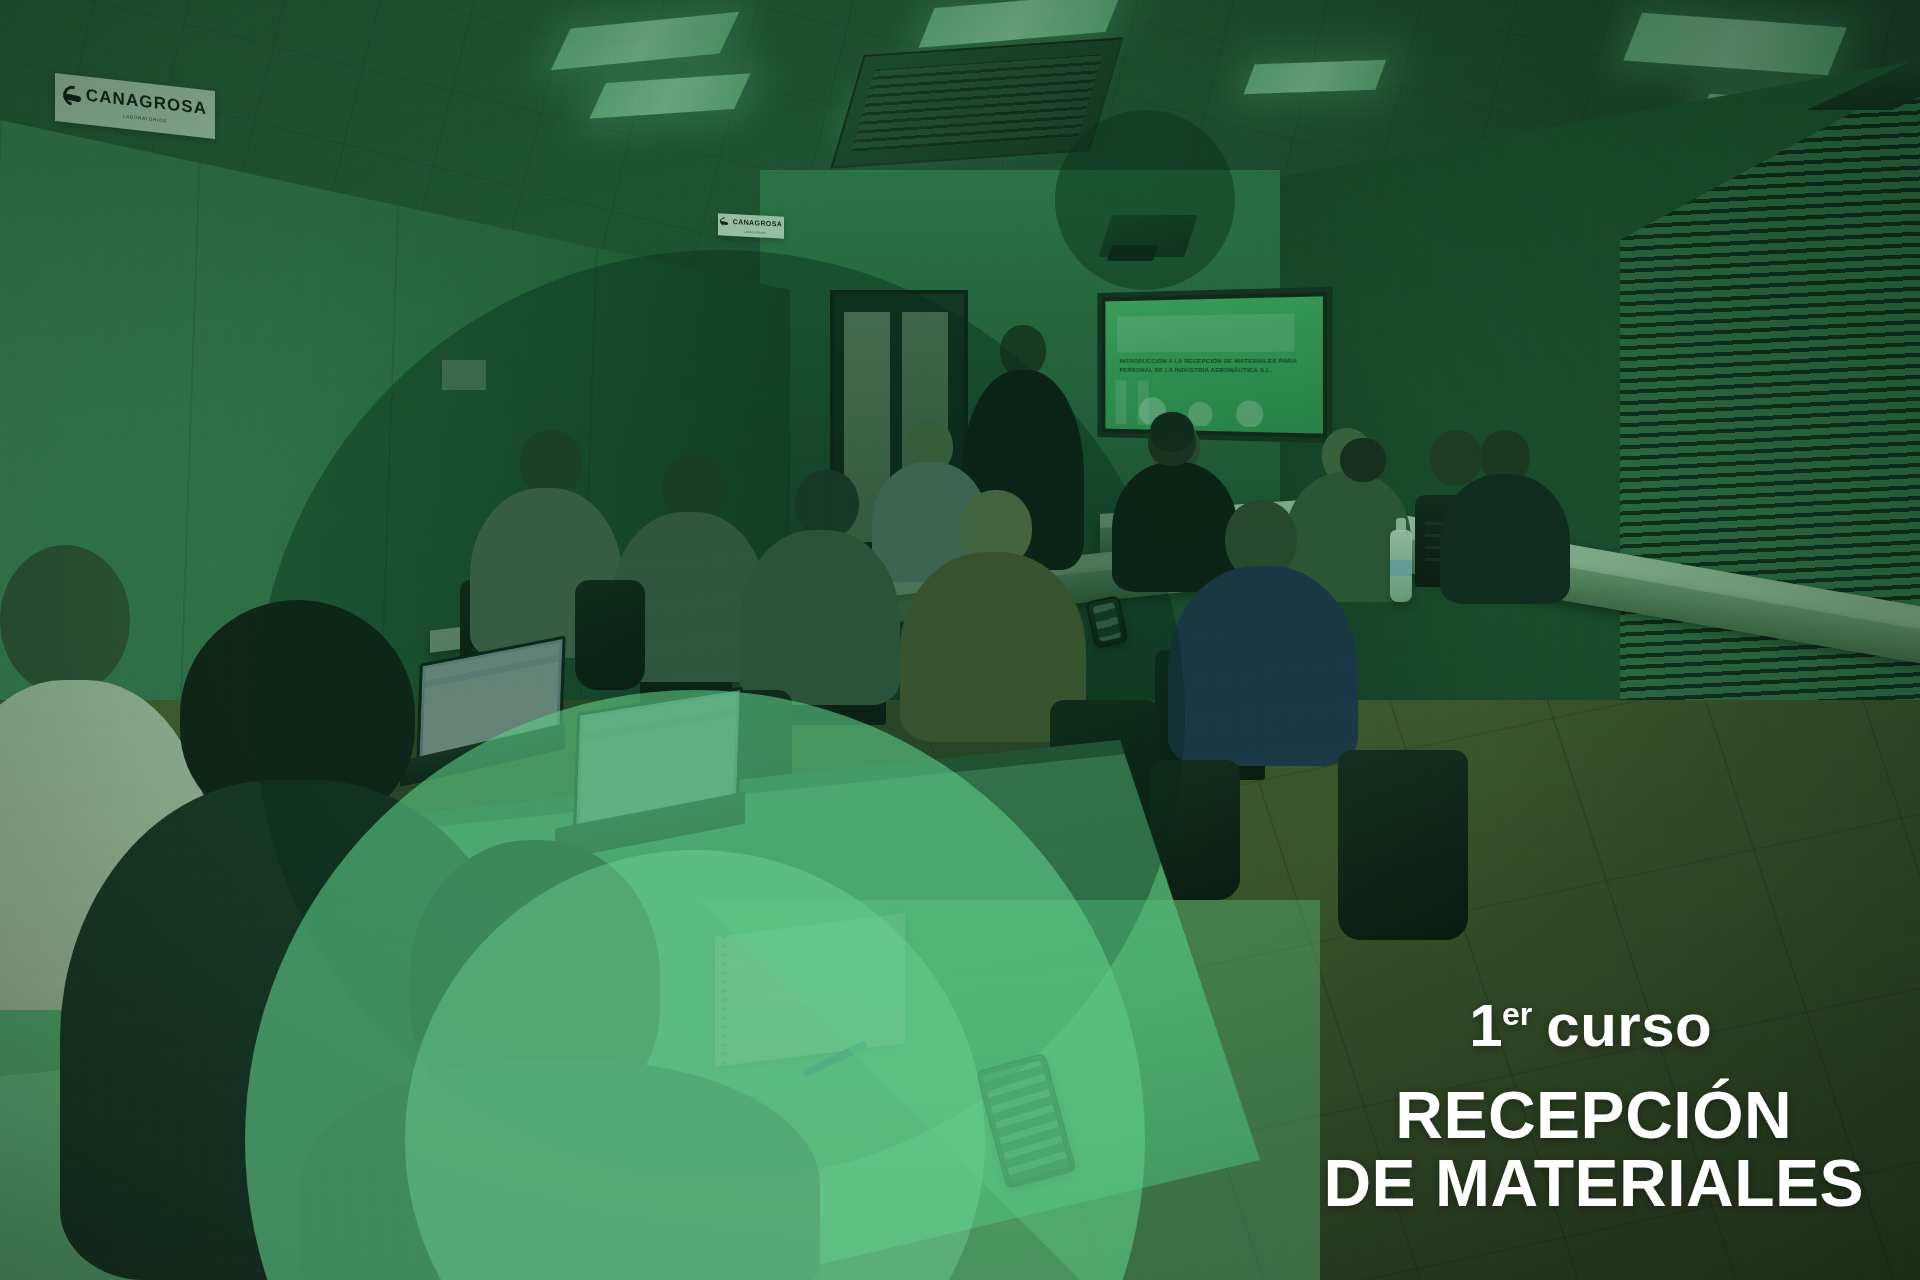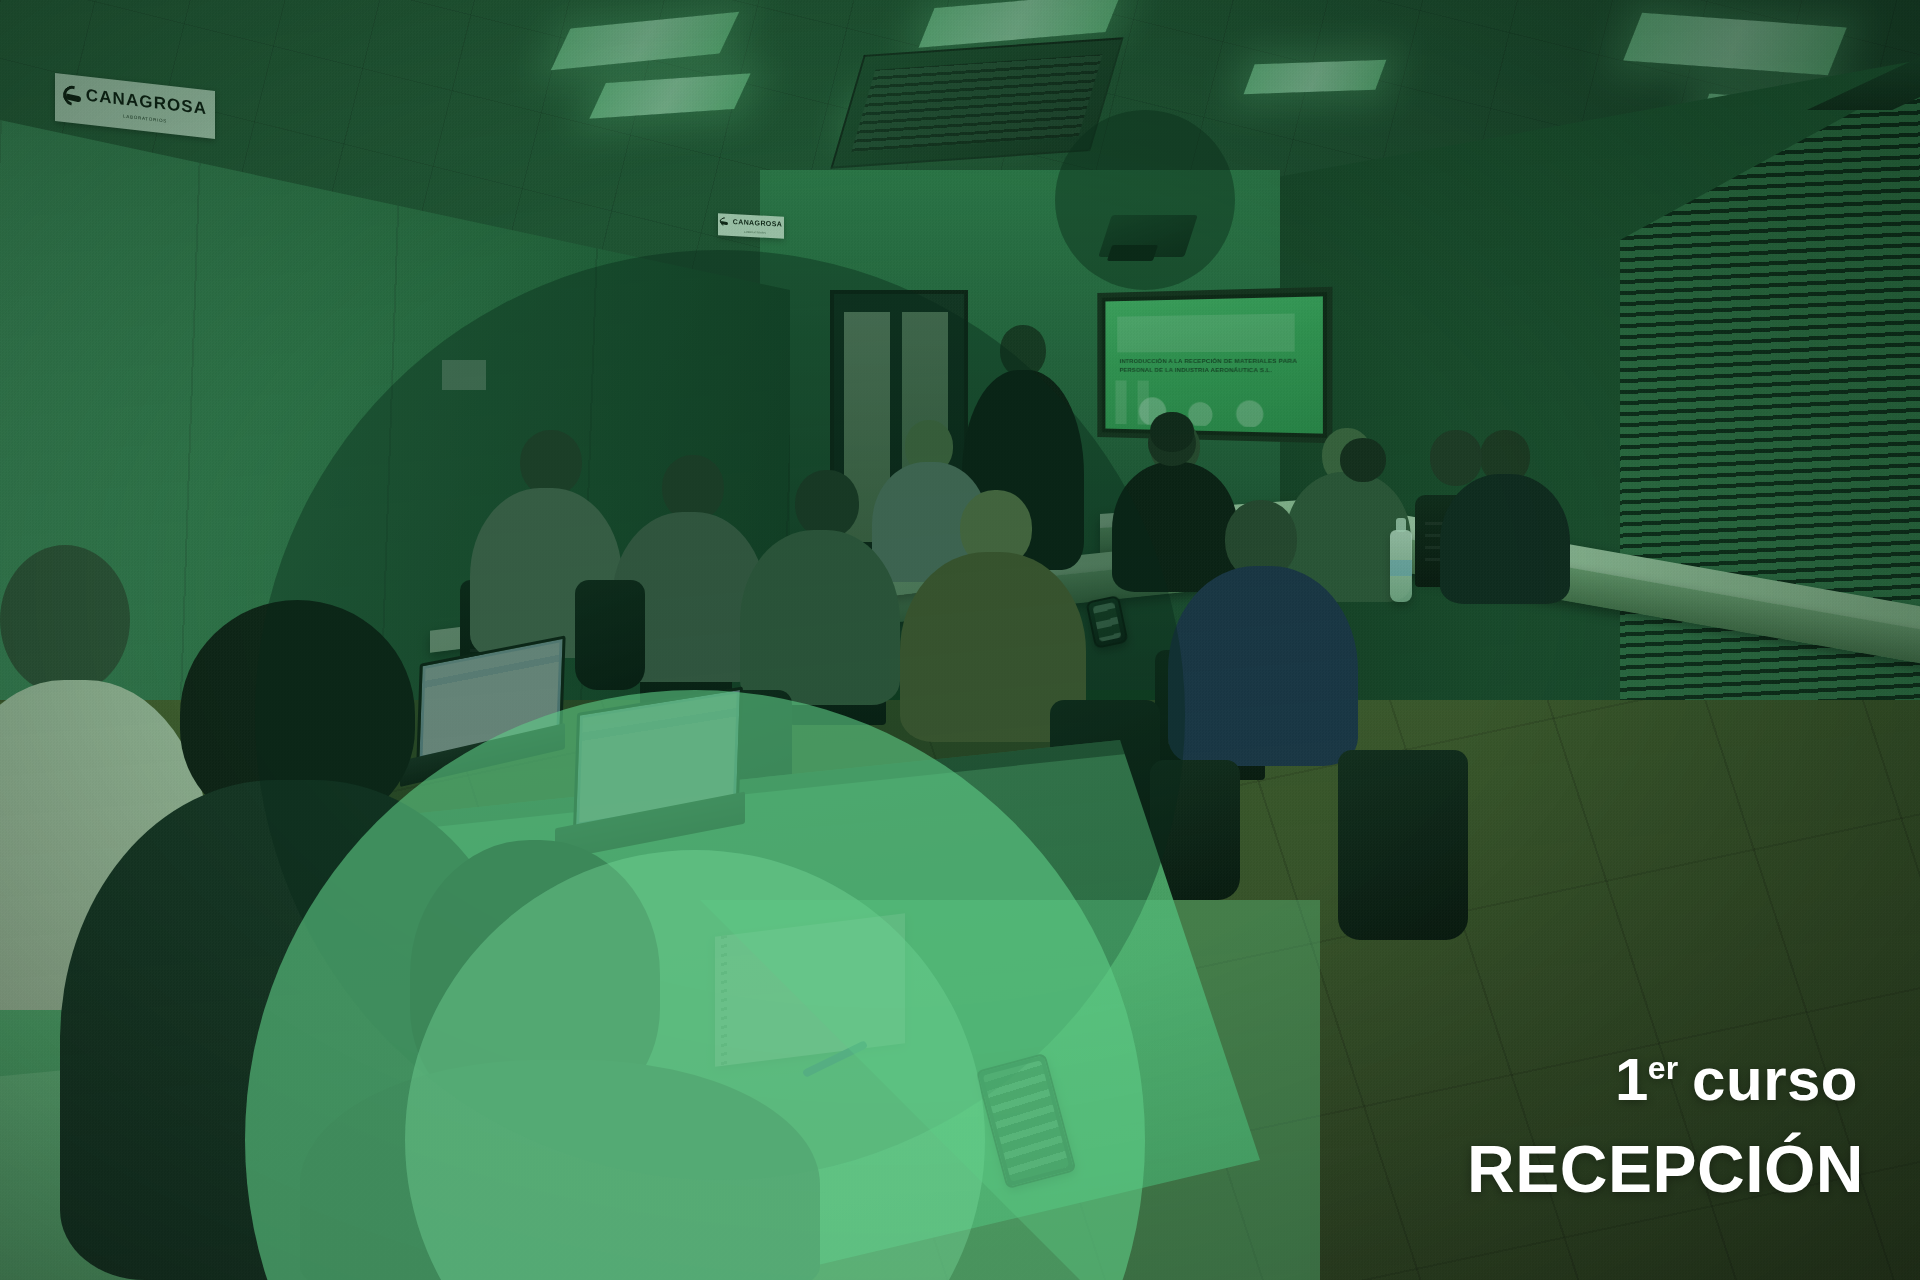--- a/index.html
+++ b/index.html
@@ -267,22 +267,22 @@
     background:rgba(120,220,158,.38);
   }
   .shape-greenwedge{
     position:absolute;left:700px;top:900px;width:620px;height:620px;
     background:rgba(95,205,135,.35);
     clip-path:polygon(0 0,620px 0,620px 620px);
   }
 
   
   .titleblock{
-    position:absolute;right:56px;bottom:76px;
-    text-align:right;color:#ffffff;
+    position:absolute;right:56px;bottom:62px;
+    text-align:center;color:#ffffff;
     text-shadow:0 2px 10px rgba(0,0,0,.35);
   }
   .eyebrow{
     font-size:60px;font-weight:700;letter-spacing:-.5px;line-height:1;
     margin-bottom:26px;margin-right:6px;
   }
   .eyebrow .ord{font-size:32px;vertical-align:super;font-weight:700;letter-spacing:0;}
   .eyebrow .word{margin-left:14px;letter-spacing:.5px;}
   .tl{
     font-size:66px;font-weight:700;line-height:1.03;letter-spacing:.5px;
@@ -476,16 +476,17 @@
   <div class="shape-greenring-hole"></div>
   <div class="shape-greenwedge"></div>
 
   <div class="titleblock">
 
     <div class="eyebrow">
       <span>1</span><span class="ord">er</span><span class="word">curso</span>
     </div>
 
     <div class="tl">RECEPCIÓN</div>
+    <div class="tl">DE MATERIALES</div>
 
   </div>
 
 </div>
 
 </body></html>

